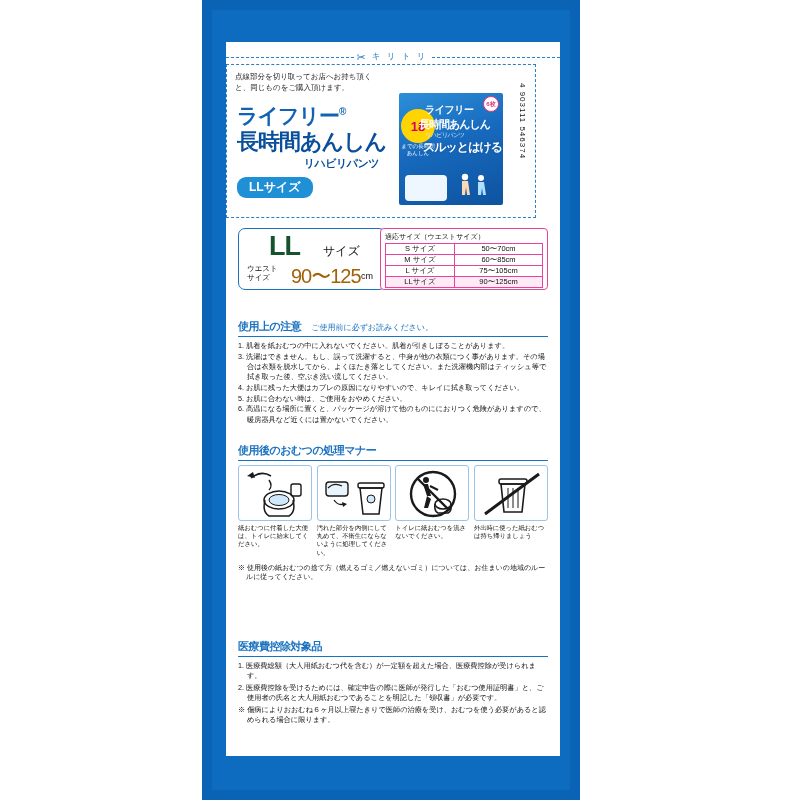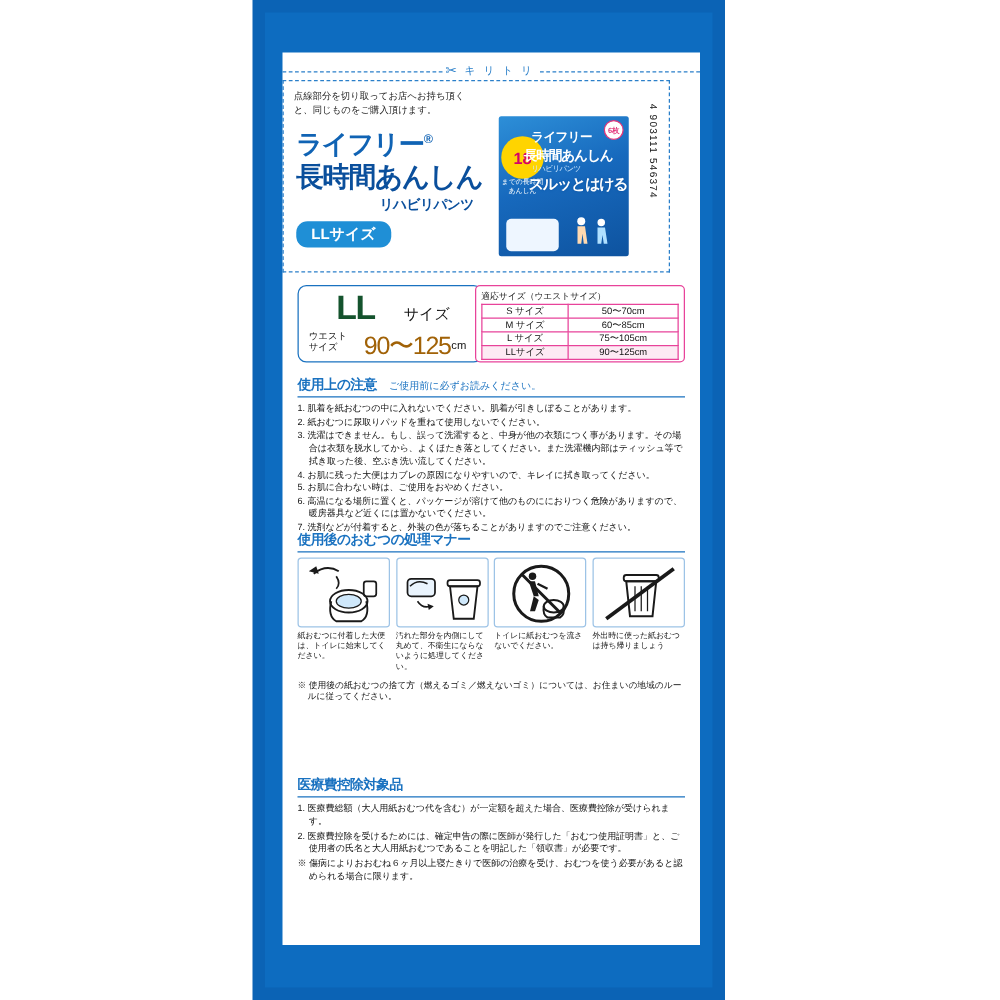--- a/index.html
+++ b/index.html
@@ -172,21 +172,21 @@
   .size-right .st-title span { font-weight: normal; font-size: 7px; }
   table.sizetable { width: 100%; border-collapse: collapse; }
   table.sizetable td {
     border: 0.5px solid #e8439a; font-size: 7.5px; color: #111;
     padding: 0 2px; height: 10px; text-align: center;
   }
   table.sizetable td.lbl { width: 44%; background: #fff; }
   table.sizetable tr.hl td { background: #fdeaf4; }
 
   
-  .section { position: absolute; left: 12px; width: 310px; }
+  .section { position: absolute; left: 12px; width: 310px; margin-top: 19px; }
   .sec-head {
     display: flex; align-items: baseline;
     border-bottom: 1.2px solid #1a72c0;
     padding-bottom: 2px; margin-bottom: 4px;
   }
   .sec-head .title {
     color: #1a72c0; font-weight: bold; font-size: 11px; letter-spacing: -0.5px;
   }
   .sec-head .subtitle {
     color: #1a72c0; font-size: 8px; margin-left: 10px;
@@ -307,26 +307,24 @@
       </div>
     </div>
 
     <div class="section" id="sec-caution">
       <div class="sec-head">
         <span class="title">使用上の注意</span>
         <span class="subtitle">ご使用前に必ずお読みください。</span>
       </div>
       <div class="notes">
         <div>1. 肌着を紙おむつの中に入れないでください。肌着が引きしぼることがあります。</div>
-        <div>2. 紙おむつに尿取りパッドを重ねて使用しないでください。</div>
         <div>3. 洗濯はできません。もし、誤って洗濯すると、中身が他の衣類につく事があります。その場合は衣類を脱水してから、よくほたき落としてください。また洗濯機内部はティッシュ等で拭き取った後、空ぶき洗い流してください。</div>
         <div>4. お肌に残った大便はカブレの原因になりやすいので、キレイに拭き取ってください。</div>
         <div>5. お肌に合わない時は、ご使用をおやめください。</div>
         <div>6. 高温になる場所に置くと、パッケージが溶けて他のものににおりつく危険がありますので、暖房器具など近くには置かないでください。</div>
-        <div>7. 洗剤などが付着すると、外装の色が落ちることがありますのでご注意ください。</div>
       </div>
     </div>
 
     <div class="section" id="sec-manner">
       <div class="sec-head">
         <span class="title">使用後のおむつの処理マナー</span>
       </div>
 
       <div class="manner-icons">
 

